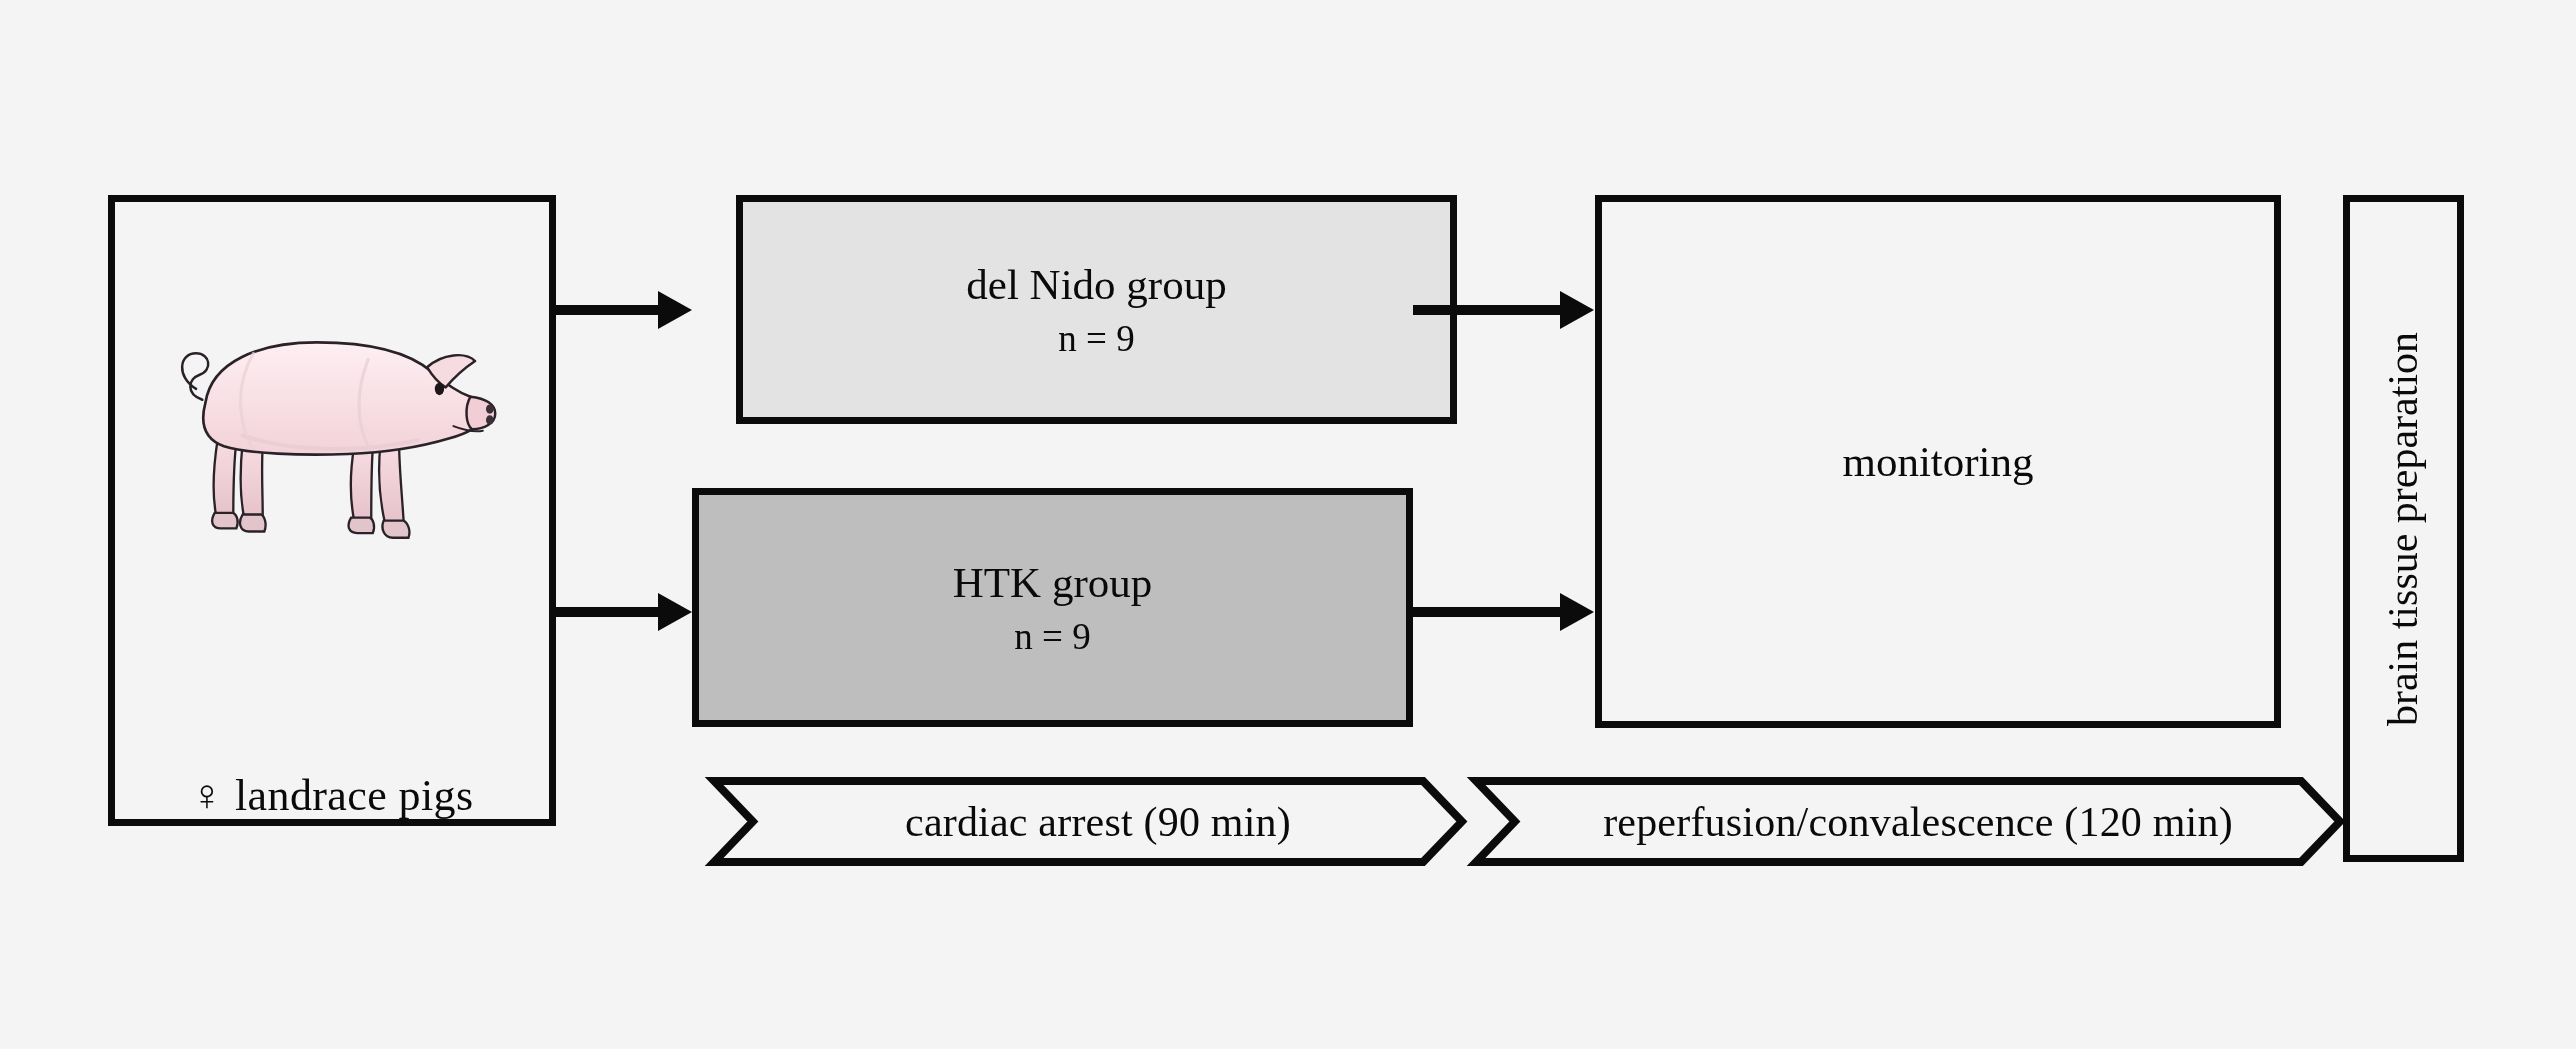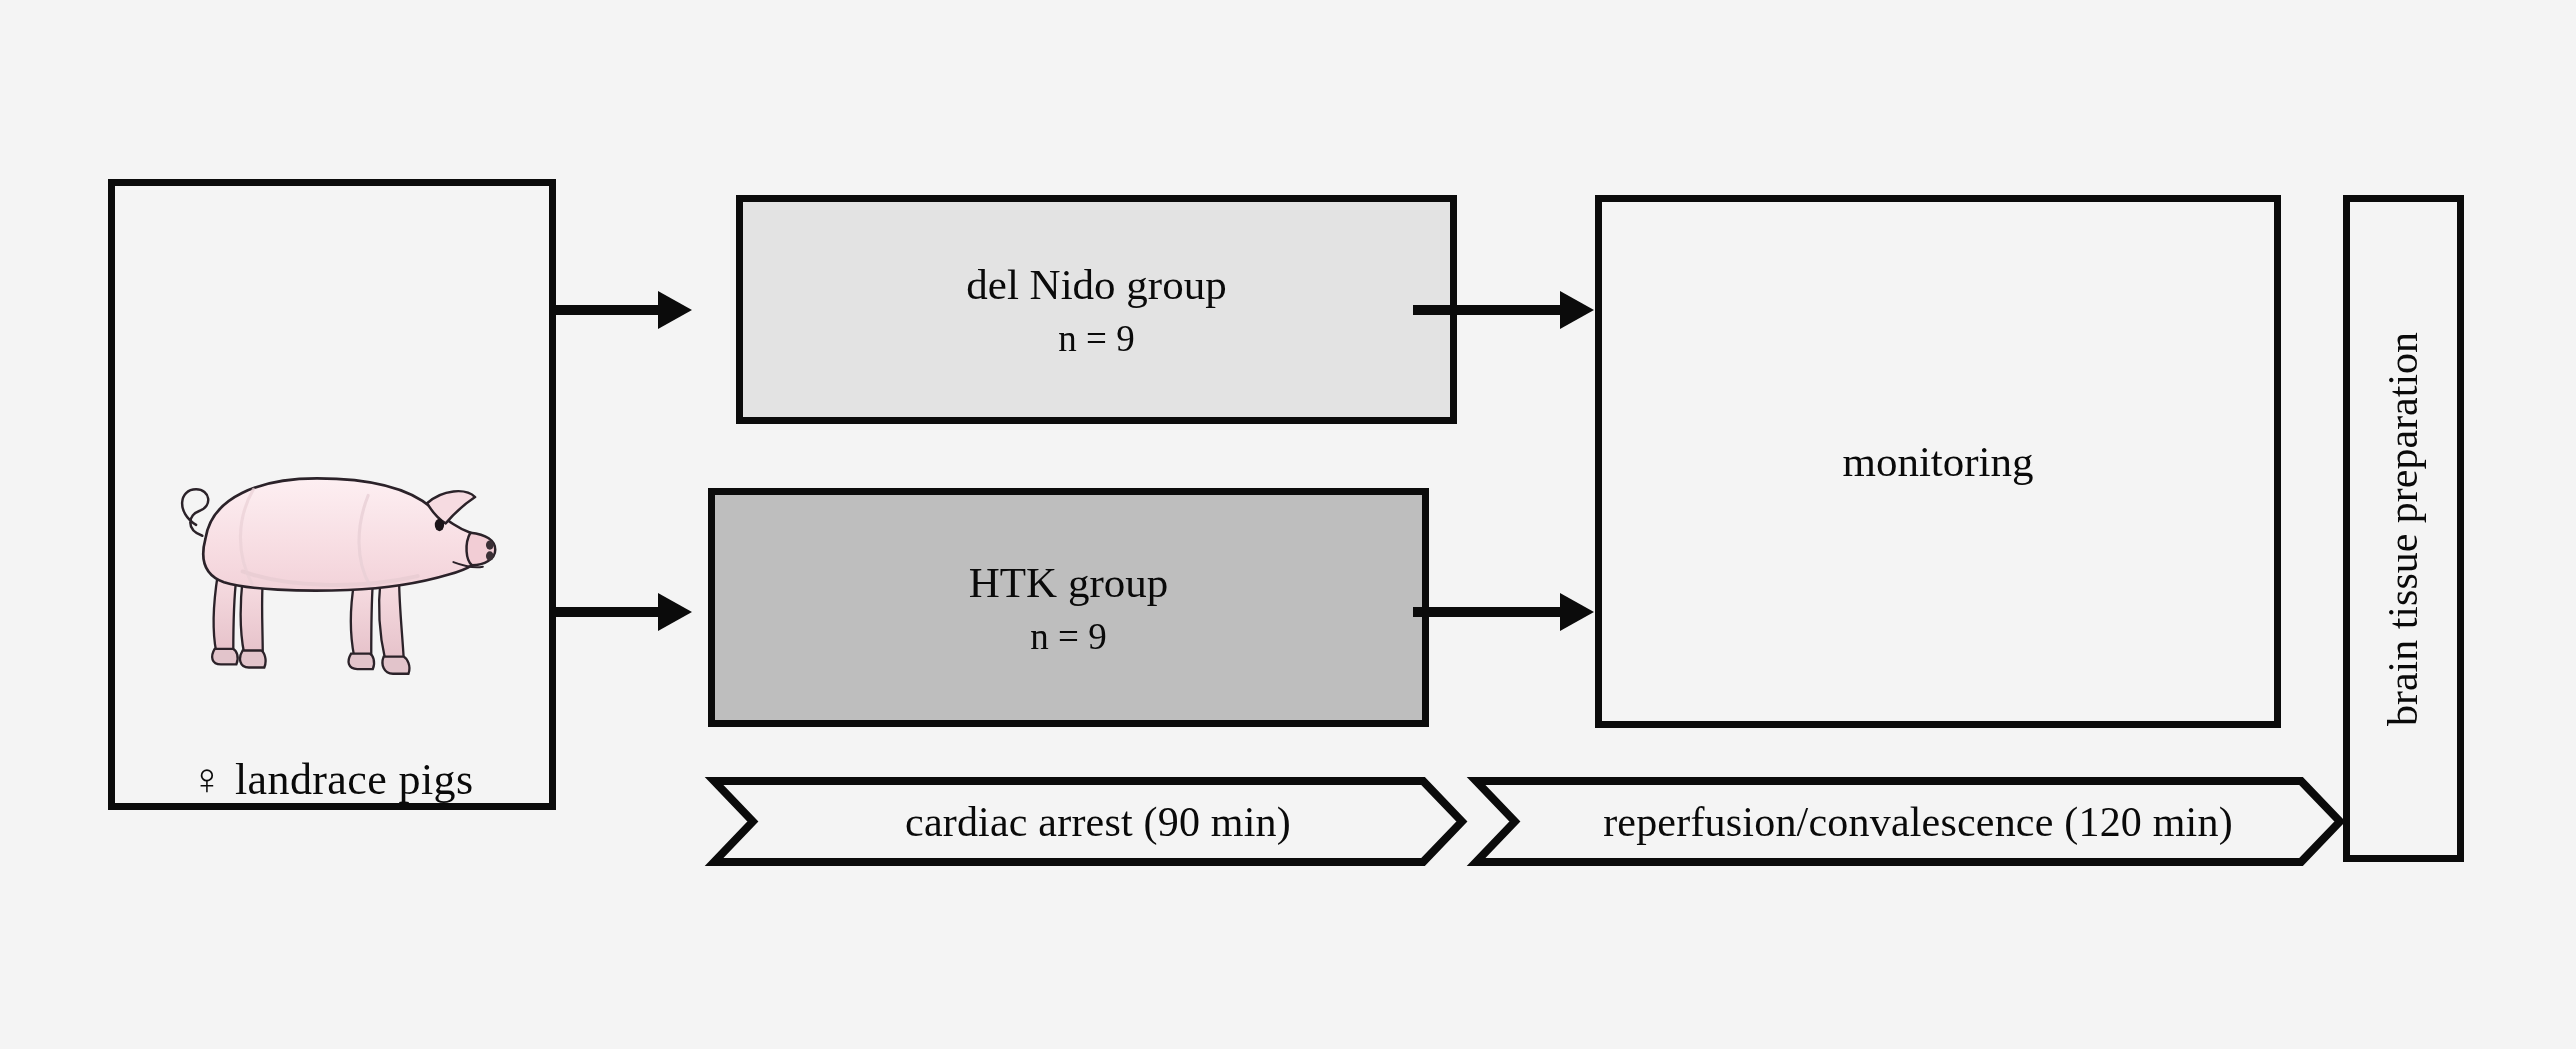--- a/index.html
+++ b/index.html
@@ -31,24 +31,24 @@
     border: 7px solid #0b0b0b;
     background: #f4f4f4;
     display: flex;
     flex-direction: column;
     align-items: center;
     justify-content: center;
   }
 
   #pig-box {
     left: 108px;
-    top: 179px;
+    top: 195px;
     width: 448px;
     height: 631px;
-    justify-content: flex-end;
+    justify-content: space-between;
   }
 
   .pig-figure {
     width: 100%;
     height: 326px;
     margin-top: 65px;
     display: flex;
     align-items: center;
     justify-content: center;
   }
@@ -73,21 +73,20 @@
     height: 229px;
     background: #e3e3e3;
     margin-left: 44px;
   }
   #htk-box {
     left: 692px;
     top: 488px;
     width: 721px;
     height: 239px;
     background: #bebebe;
-    margin-left: 16px;
   }
   .group-line-1 {
     font-size: 43px;
     line-height: 1.35;
     white-space: nowrap;
   }
   .group-line-2 {
     font-size: 37px;
     line-height: 1.35;
     white-space: nowrap;

